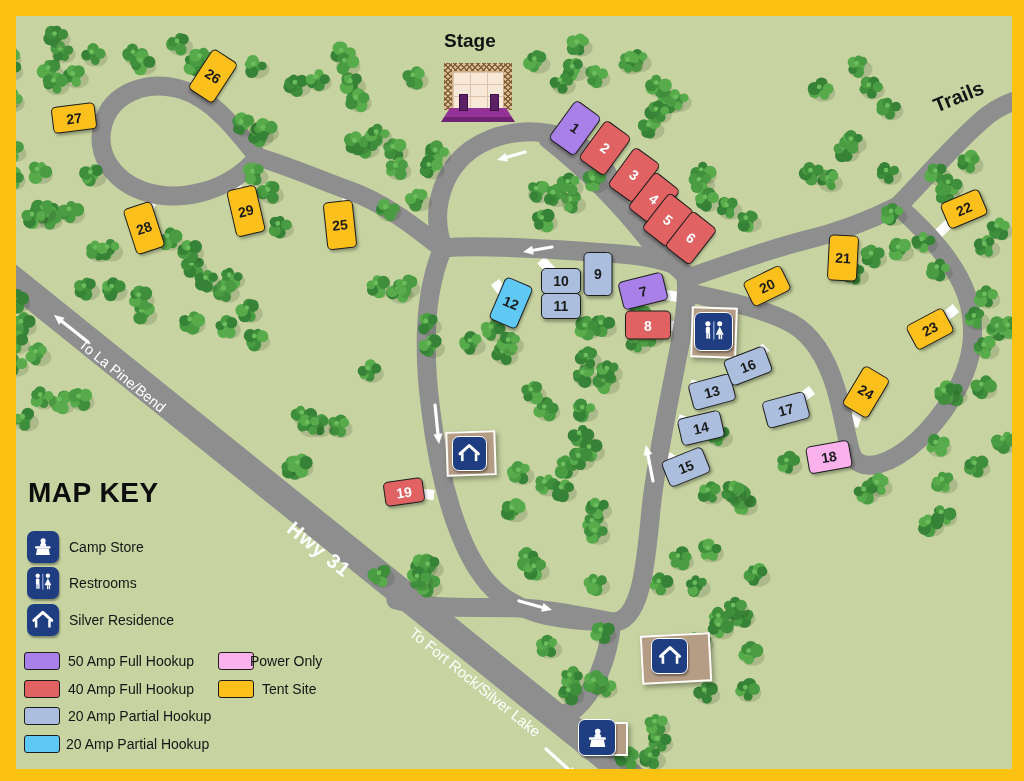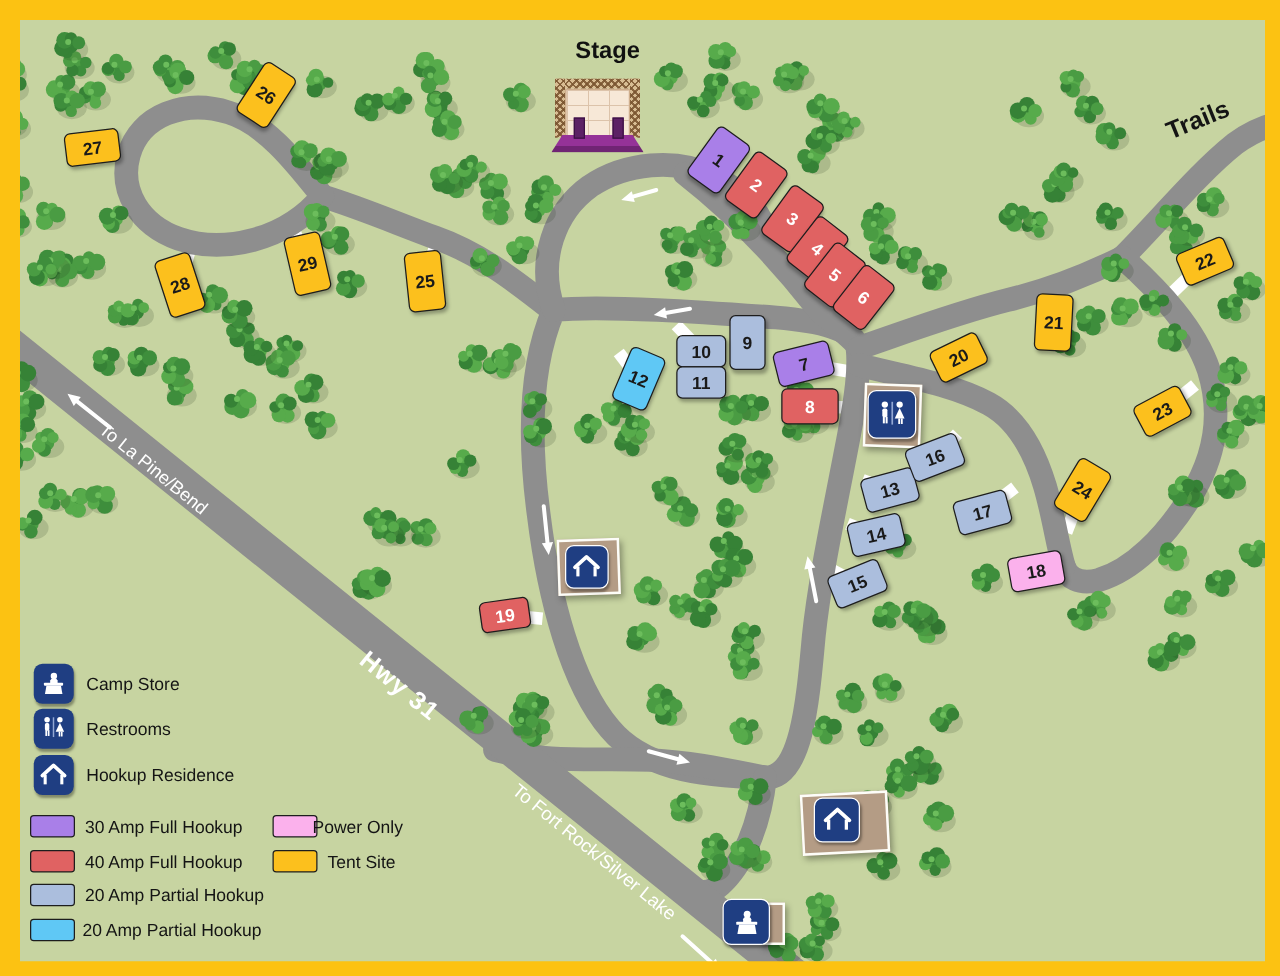--- a/index.html
+++ b/index.html
@@ -15,21 +15,21 @@
   .s-top{position:absolute;left:0;right:0;top:0;height:8px;}
   .s-col{position:absolute;top:0;width:8px;height:47px;}
   .s-back{position:absolute;left:8px;right:8px;top:8px;height:37px;background:#f7e8d7;border:1px solid #cfae8c;
     background-image:repeating-linear-gradient(to right,#dcc3aa 0 1px,transparent 1px 17px),
                      repeating-linear-gradient(to bottom,#dcc3aa 0 1px,transparent 1px 12px);}
   .s-spk{position:absolute;top:31px;width:7px;height:15px;background:#5c2165;border:1px solid #3c1145;z-index:2;}
   .s-apron{position:absolute;left:-3px;right:-3px;top:45px;height:14px;z-index:1;
     background:linear-gradient(#953298 0 64%,#702474 64% 100%);
     clip-path:polygon(12% 0,88% 0,100% 100%,0 100%);
     filter:drop-shadow(1px 2px 2px rgba(0,0,0,.25));}
-  .stage-label{position:absolute;left:444px;top:30px;width:68px;text-align:right;
+  .stage-label{position:absolute;left:444px;top:30px;width:68px;text-align:left;
     font-size:19px;font-weight:bold;color:#111;z-index:7;}
   
   .site{position:absolute;display:flex;align-items:center;justify-content:center;
     border:1.7px solid #1d1d1d;border-radius:5px;font-weight:bold;font-size:14px;
     box-shadow:1.5px 2.5px 3px rgba(0,0,0,.3);z-index:10;}
   .tan{position:absolute;background:#b49c85;border:2px solid #fdfdf8;
     box-shadow:2px 3px 5px rgba(0,0,0,.35);z-index:5;}
   .navy-icon{position:absolute;border-radius:7px;display:flex;align-items:center;
     justify-content:center;box-shadow:1px 2px 2px rgba(0,0,0,.35);z-index:6;}
   .navy-icon svg{width:80%;height:80%;}
@@ -2204,20 +2204,21 @@
     <div class="s-back"></div>
     <div class="s-spk" style="left:15px"></div>
     <div class="s-spk" style="left:46px"></div>
   </div>
 
   <div class="blacklabel" style="left:930px;top:96px;font-size:20px;transform:rotate(-22deg)">Trails</div>
   <div class="roadlabel" style="left:86px;top:336px;font-size:14.5px;transform:rotate(39deg)">To La Pine/Bend</div>
   <div class="roadlabel" style="left:297px;top:517px;font-size:20px;font-weight:bold;letter-spacing:1px;transform:rotate(39deg)">Hwy 31</div>
   <div class="roadlabel" style="left:417px;top:624px;font-size:15px;transform:rotate(39deg)">To Fort Rock/Silver Lake</div>
 
+  <div id="map-key-title">MAP KEY</div>
   <div id="facilities">
       <div class="navy-icon fac-row-icon" style="left: 27px; top: 531px; width: 32px; height: 32px; background: rgb(31, 62, 130);">
         <svg viewBox="0 0 24 24">
           <circle cx="12.3" cy="6.4" r="2.4" fill="#fff"></circle>
           <path d="M9.5 9.8a2.9 2.6 0 0 1 5.6 0l0 1.9h-5.6z" fill="#fff"></path>
           <rect x="4.8" y="11.4" width="14.4" height="2.2" rx="0.6" fill="#fff"></rect>
           <path d="M6.7 13.6h10.9l1.1 6.2H5.6z" fill="#fff"></path>
         </svg>
       </div>
       <div class="fac-label" style="left: 69px; top: 539px;">Camp Store</div>
@@ -2235,25 +2236,25 @@
         </svg>
       </div>
       <div class="fac-label" style="left: 69px; top: 575px; text-align: right;">Restrooms</div>
       <div class="navy-icon fac-row-icon" style="left: 27px; top: 604px; width: 32px; height: 32px; background: rgb(31, 62, 130);">
         <svg viewBox="0 0 24 24">
           <path d="M3.6 12.6 L12 5 L20.4 12.6" fill="none" stroke="#fff" stroke-width="2.7" stroke-linecap="round" stroke-linejoin="round"></path>
           <rect x="4.6" y="12" width="2.3" height="7.2" fill="#fff"></rect>
           <rect x="17.1" y="12" width="2.3" height="7.2" fill="#fff"></rect>
         </svg>
       </div>
-      <div class="fac-label" style="left: 69px; top: 612px;">Hookup Residence</div>
+      <div class="fac-label" style="left: 69px; top: 612px;">Silver Residence</div>
     </div>
   <div id="legend">
       <div class="swatch" style="left: 24px; top: 652px; background: rgb(169, 127, 232);"></div>
-      <div class="leg-label" style="left: 68px; top: 653px;">30 Amp Full Hookup</div>
+      <div class="leg-label" style="left: 68px; top: 653px;">50 Amp Full Hookup</div>
       <div class="swatch" style="left: 24px; top: 680px; background: rgb(224, 98, 98);"></div>
       <div class="leg-label" style="left: 68px; top: 681px;">40 Amp Full Hookup</div>
       <div class="swatch" style="left: 24px; top: 707px; background: rgb(171, 190, 221);"></div>
       <div class="leg-label" style="left: 68px; top: 708px;">20 Amp Partial Hookup</div>
       <div class="swatch" style="left: 24px; top: 735px; background: rgb(95, 200, 245);"></div>
       <div class="leg-label" style="left: 66px; top: 736px;">20 Amp Partial Hookup</div>
       <div class="swatch" style="left: 218px; top: 652px; background: rgb(251, 177, 236);"></div>
       <div class="leg-label" style="left: 250px; top: 653px;">Power Only</div>
       <div class="swatch" style="left: 218px; top: 680px; background: rgb(252, 192, 29);"></div>
       <div class="leg-label" style="left: 262px; top: 681px;">Tent Site</div>

